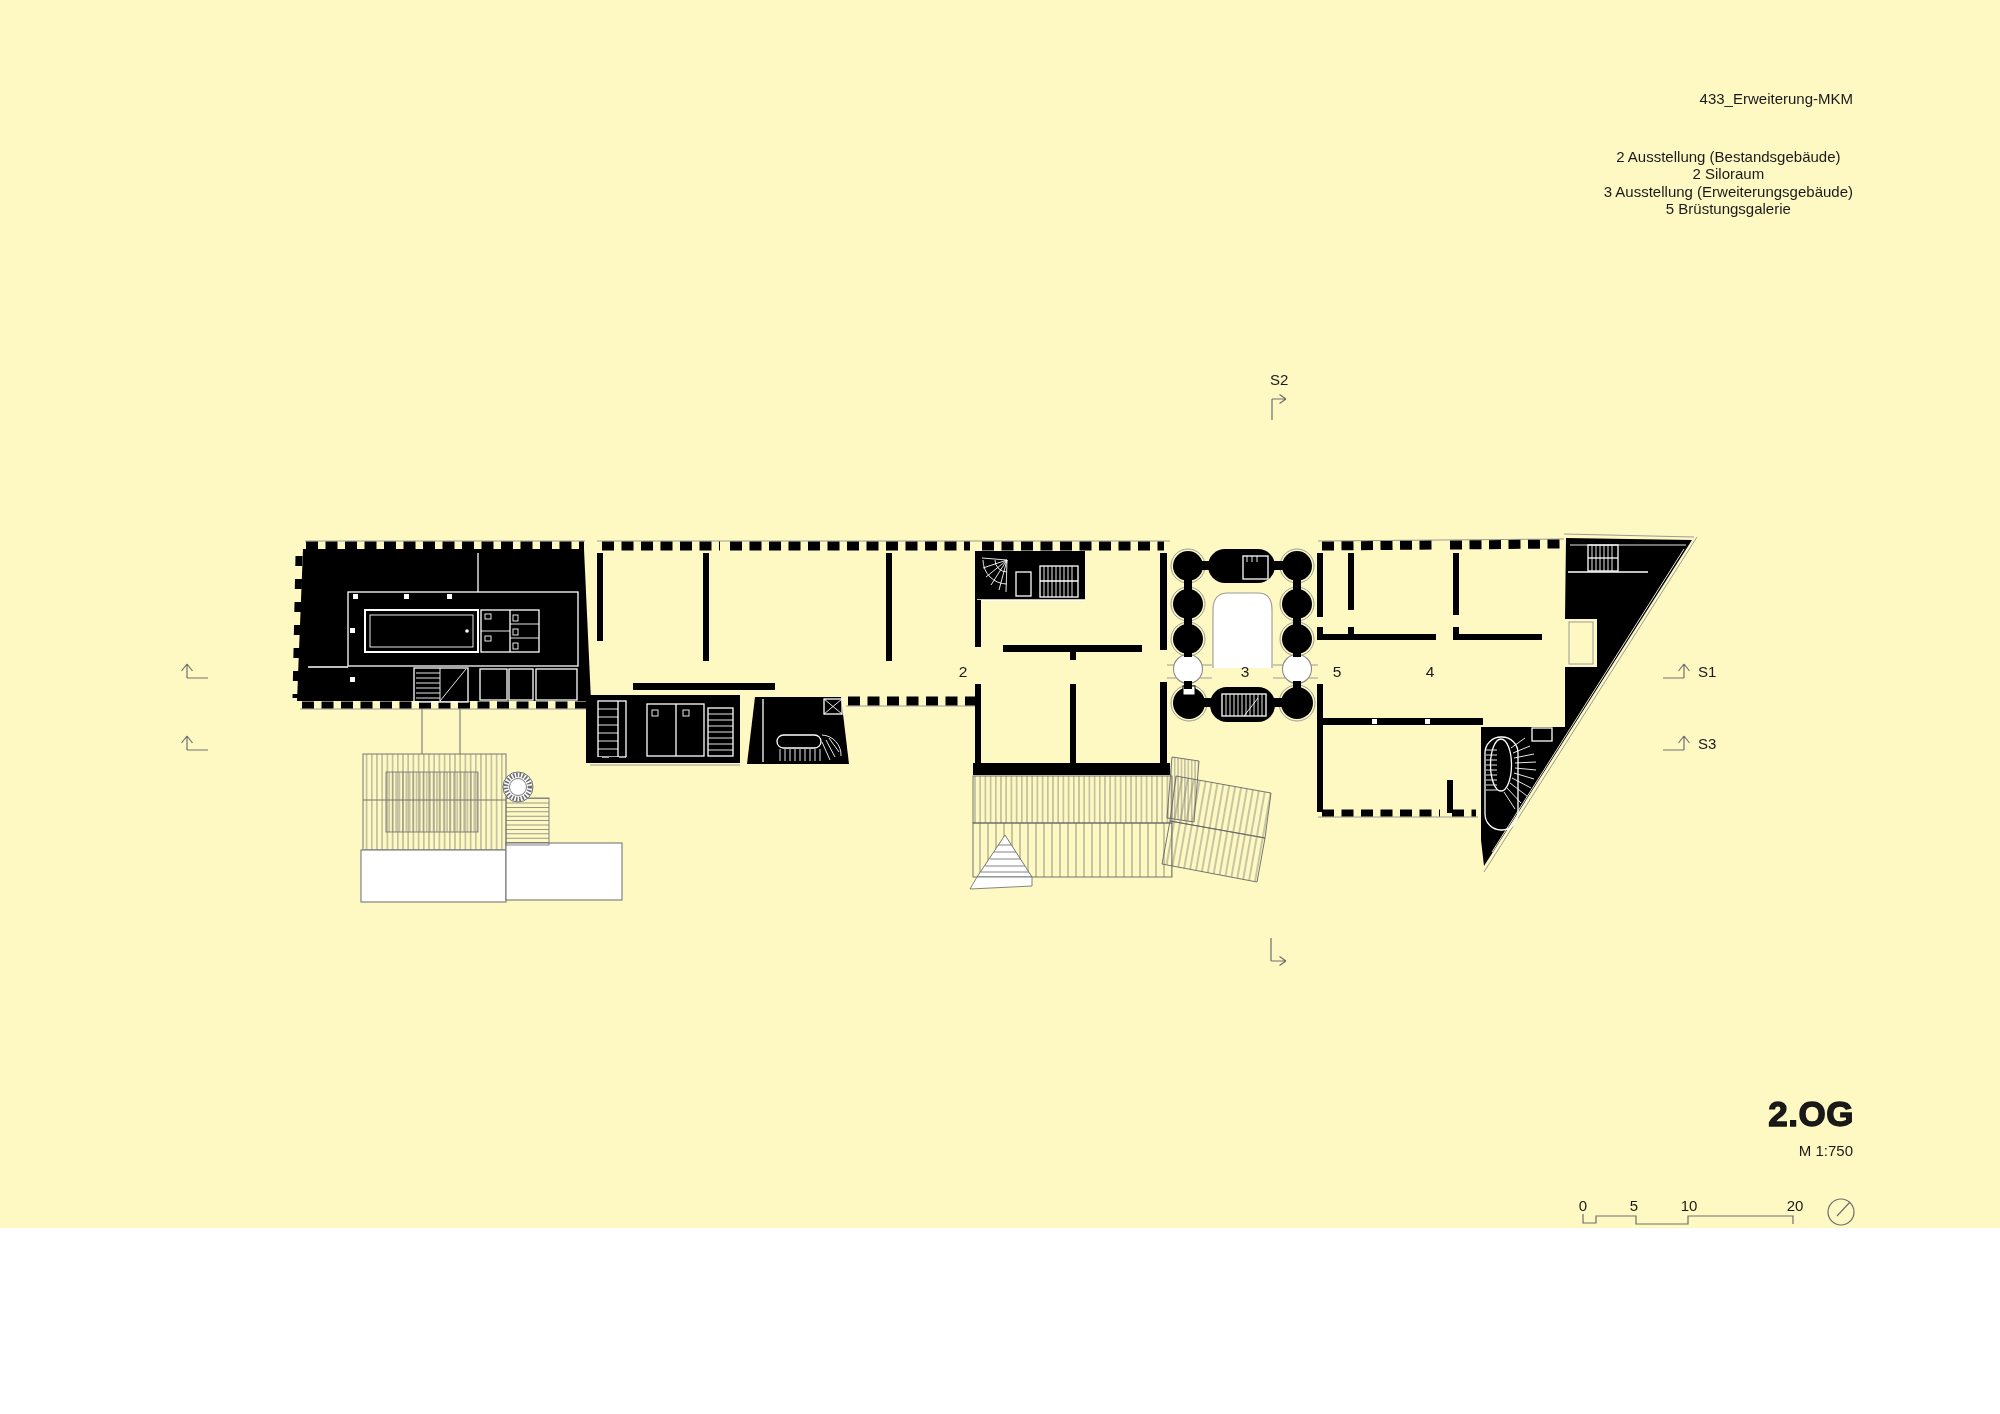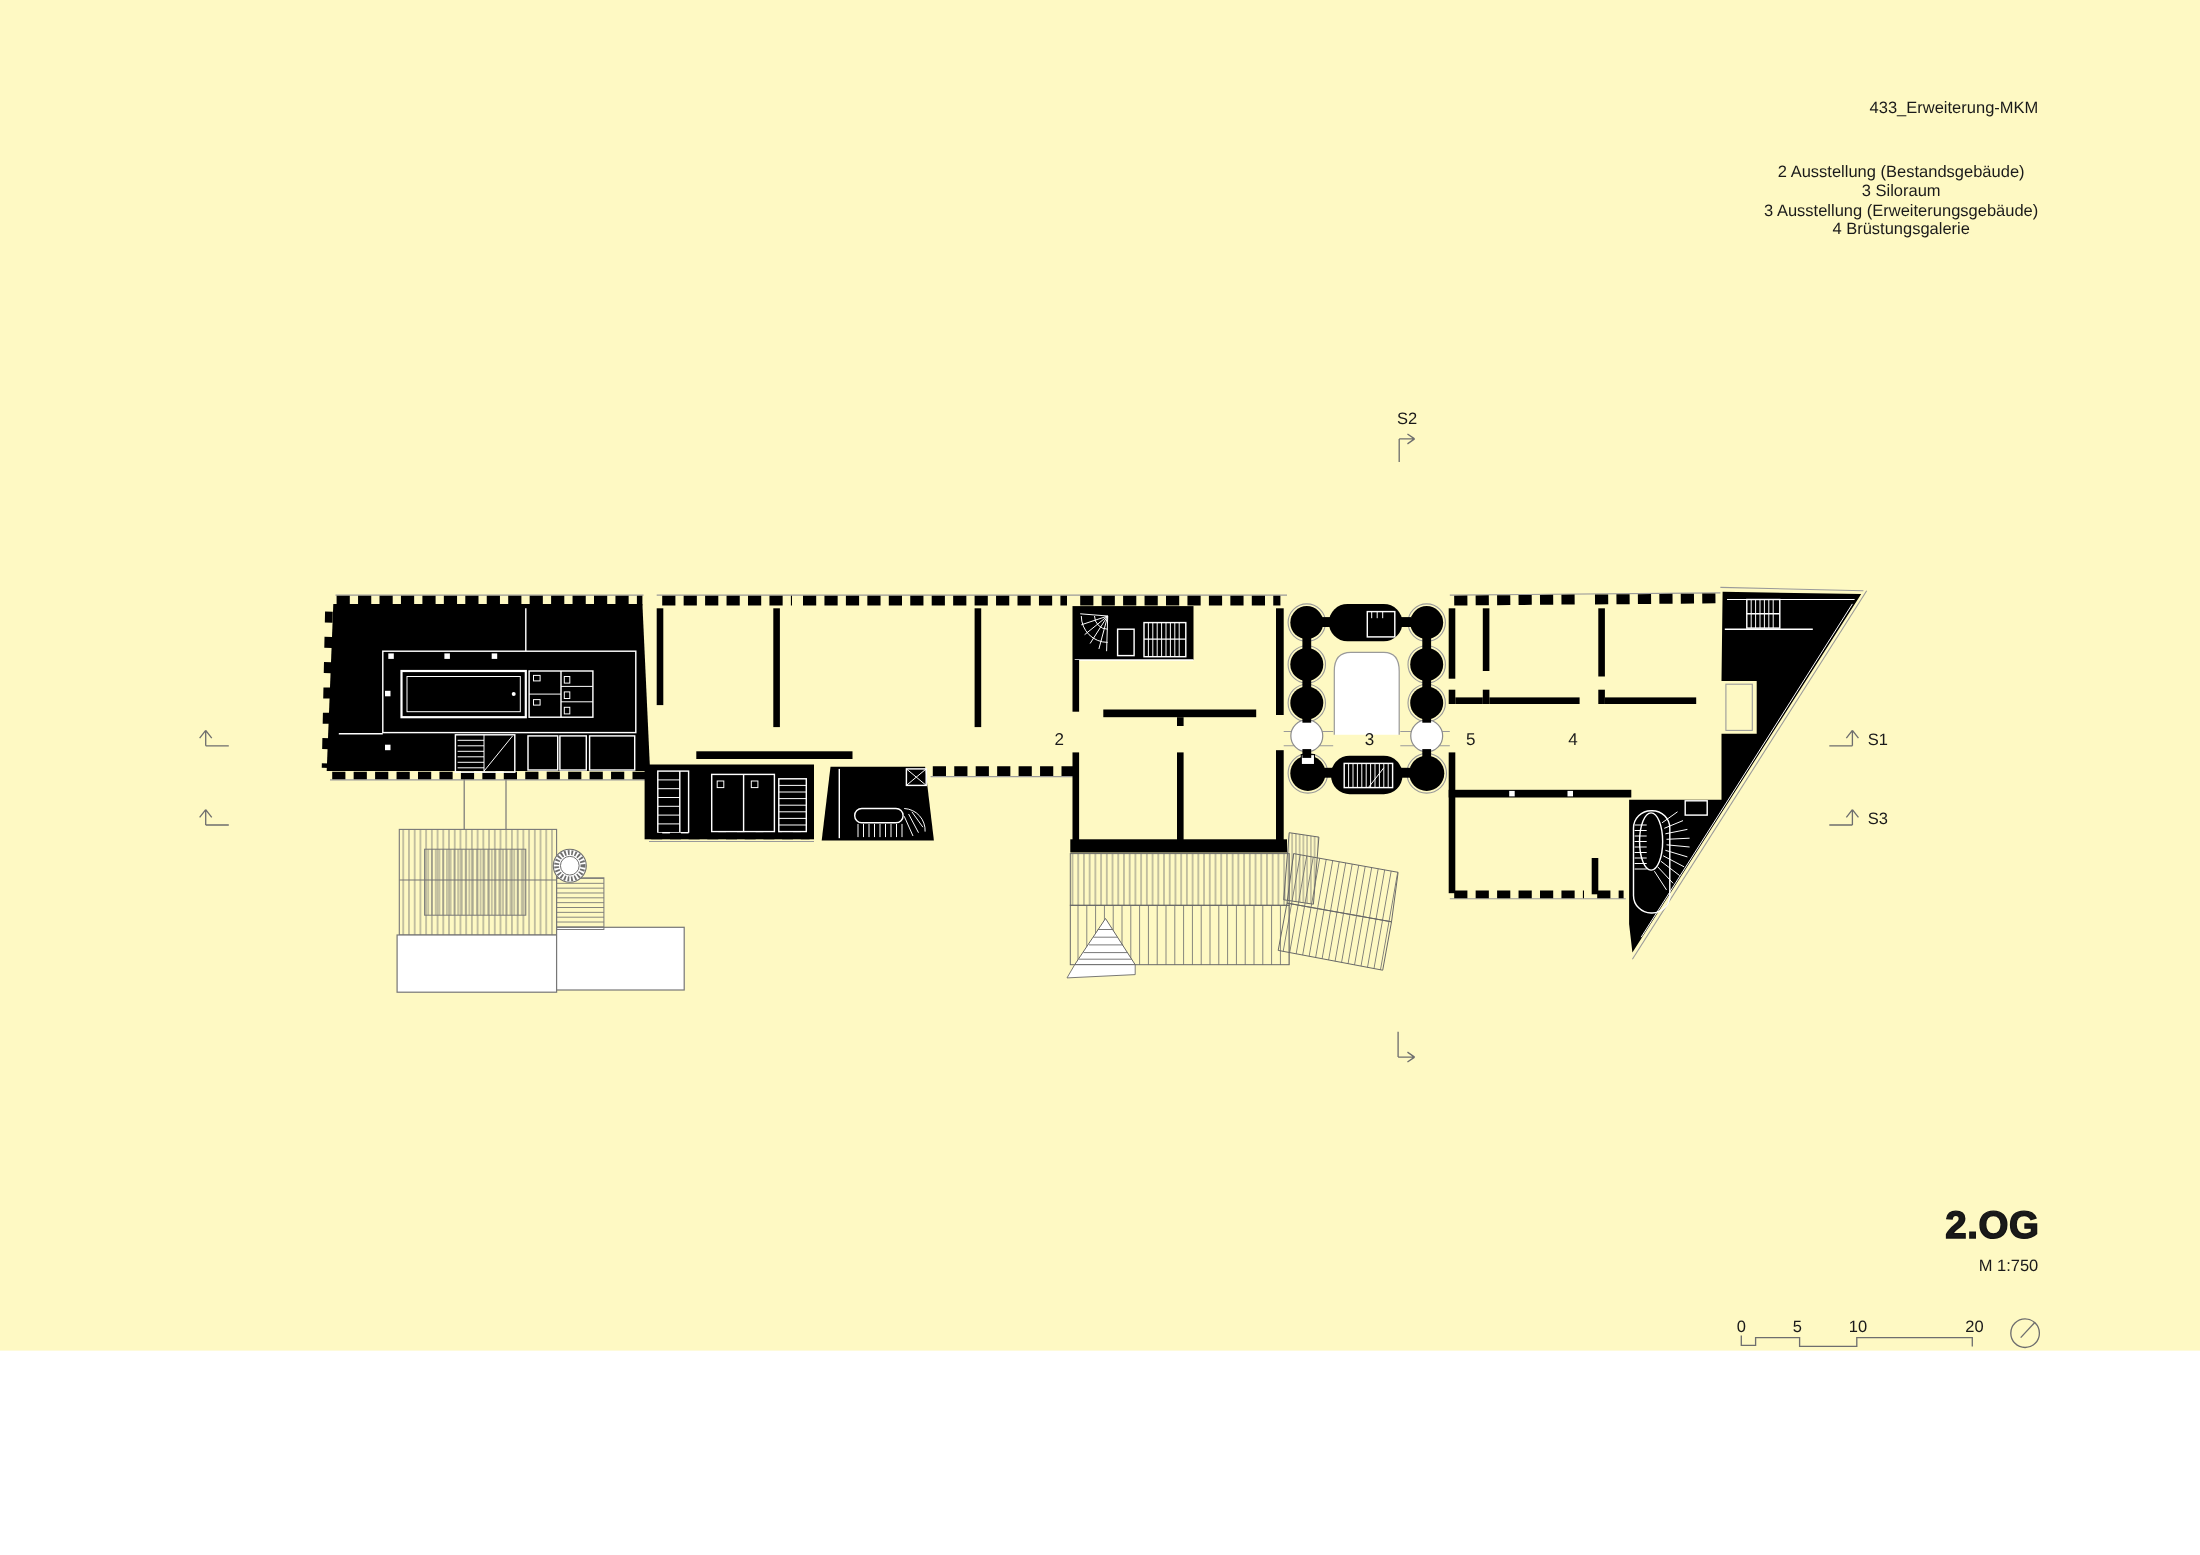--- a/index.html
+++ b/index.html
@@ -27,23 +27,23 @@
 </style>
 </head>
 <body>
 
 <div class="sheet">
 
   <div class="hdr">433_Erweiterung-MKM</div>
 
   <div class="legend">
     <div>2 Ausstellung (Bestandsgebäude)</div>
-    <div>3 Siloraum</div>
+    <div>2 Siloraum</div>
     <div>3 Ausstellung (Erweiterungsgebäude)</div>
-    <div>4 Brüstungsgalerie</div>
+    <div>5 Brüstungsgalerie</div>
   </div>
 
   <div class="floor-title">2.OG</div>
   <div class="scale-label">M 1:750</div>
 
   <svg class="plan" width="2000" height="1414" viewBox="0 0 2000 1414">
     <defs>
       <pattern id="pv5" width="5.2" height="8" patternUnits="userSpaceOnUse">
         <path d="M2.6,0 V8" stroke="#6e6e6e" stroke-width="0.75"></path>
       </pattern>

